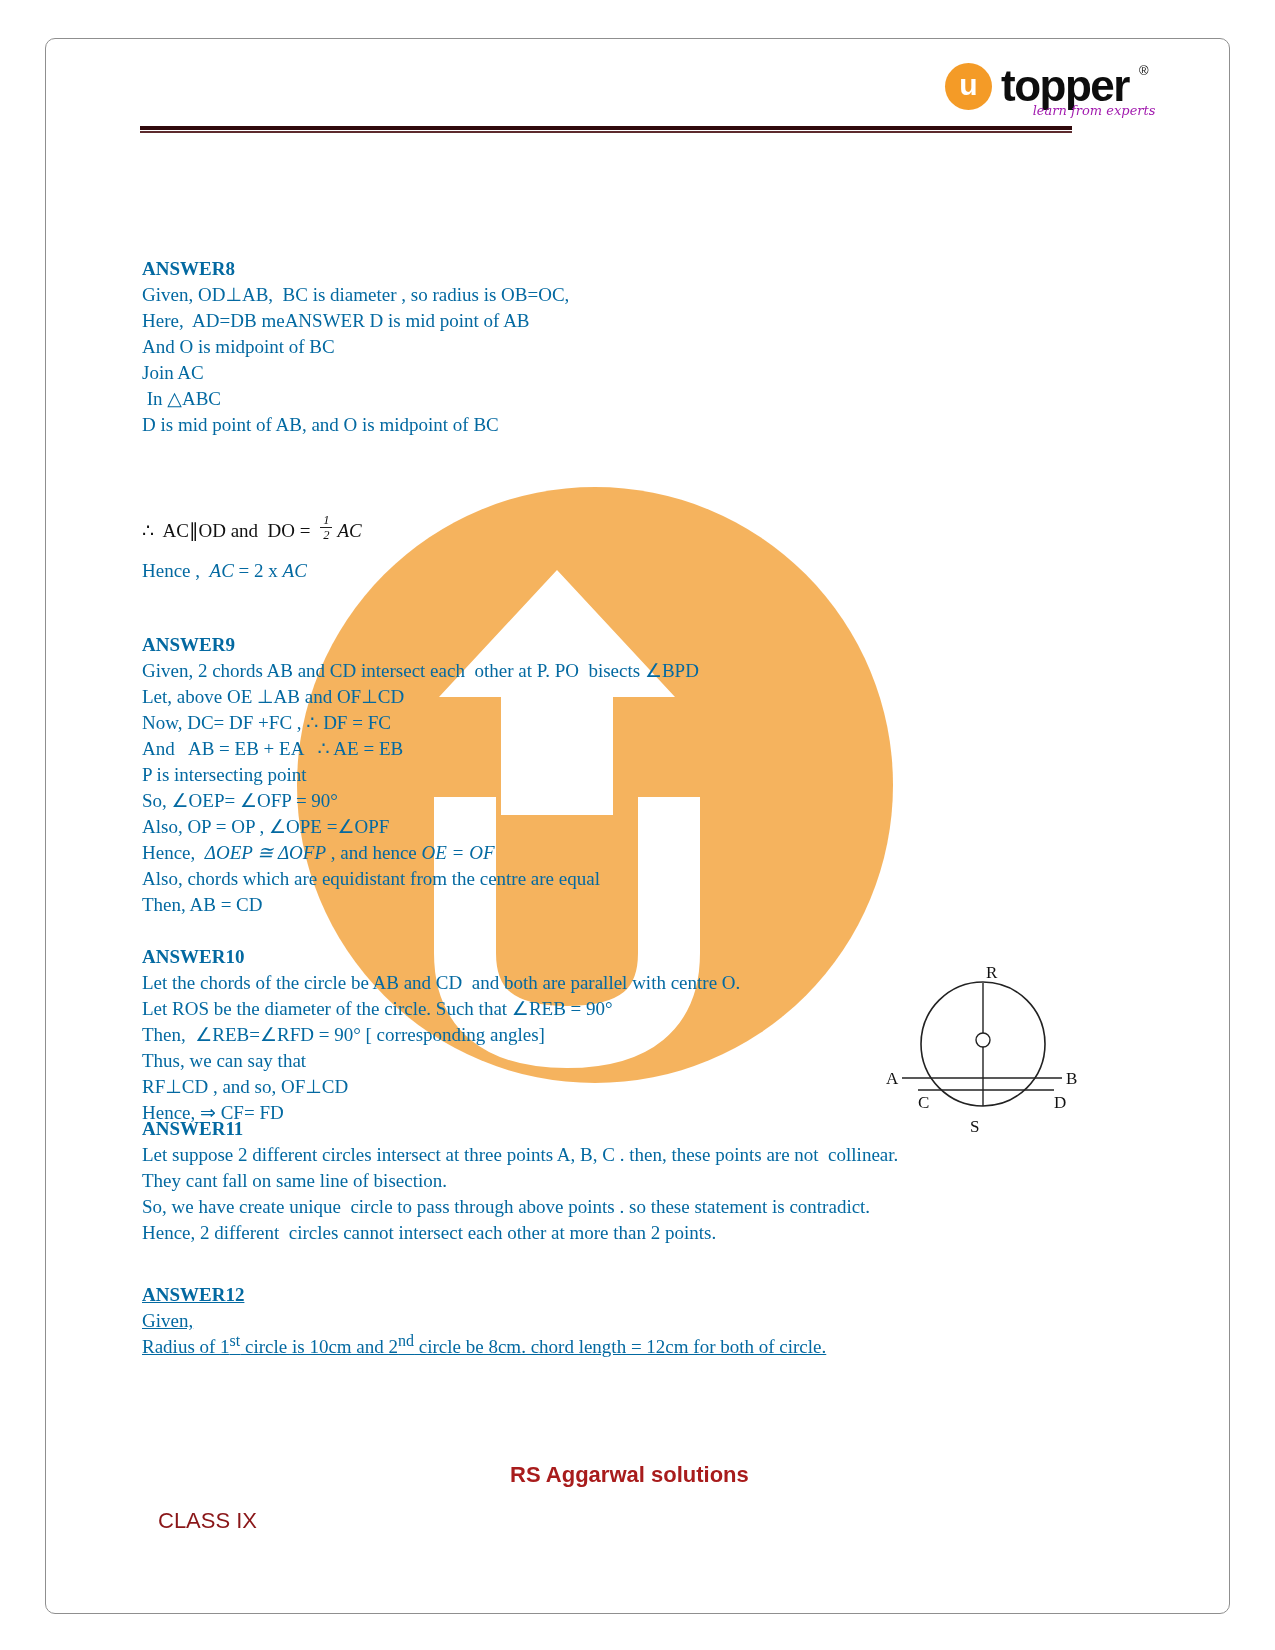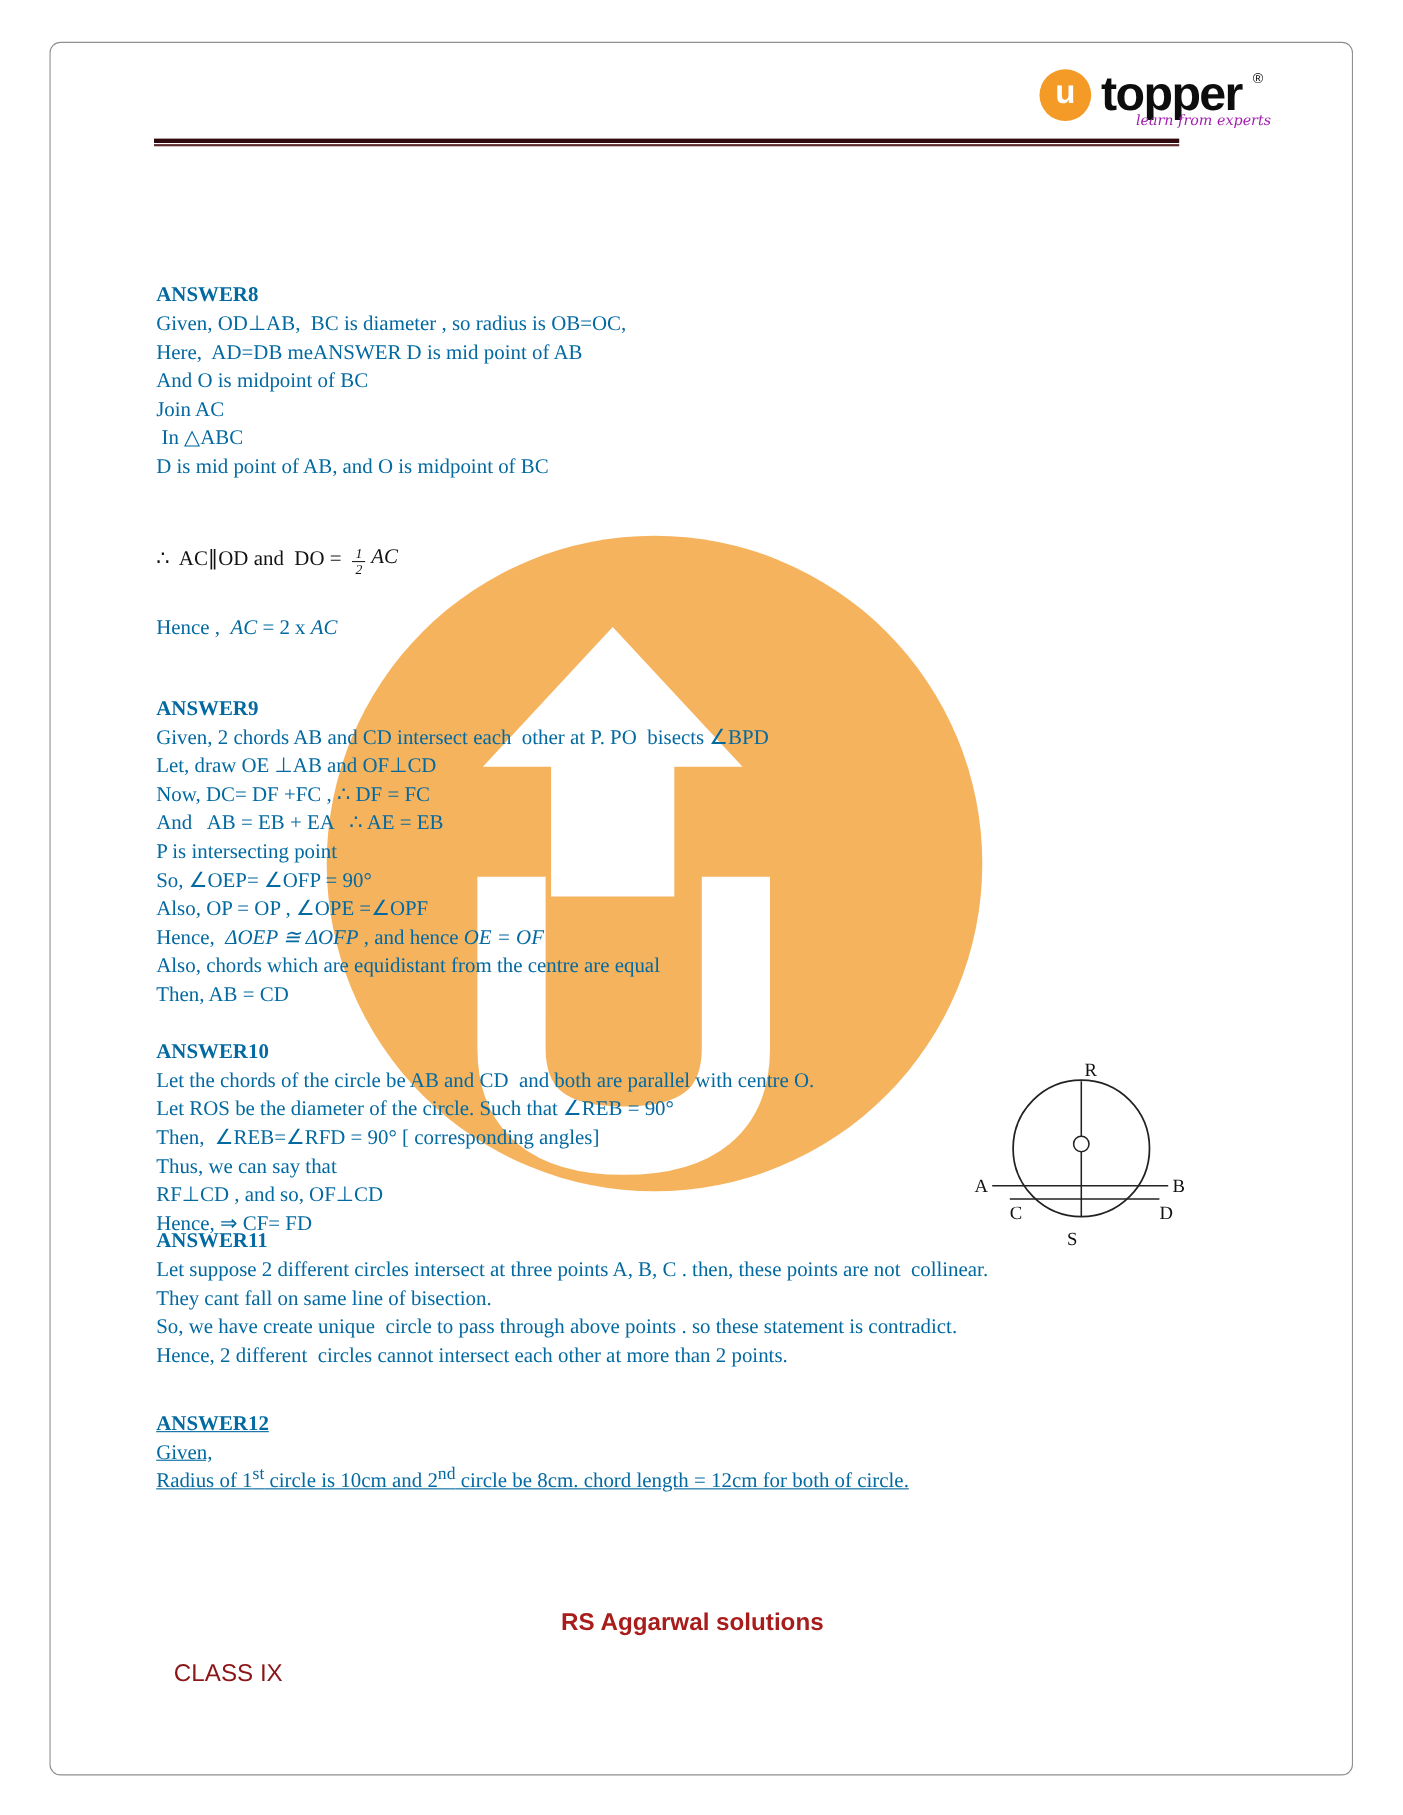--- a/index.html
+++ b/index.html
@@ -29,21 +29,21 @@
   .divider .bar1{height:4px;background:#30090c;}
   .divider .bar2{height:2px;background:#5d2b2e;margin-top:1px;}
 
   
   .tblock{position:absolute;left:142px;z-index:2;font-size:19px;line-height:26px;color:#0369a1;}
   .tblock .line{white-space:pre-wrap;}
   .h{font-weight:bold;}
   .it{font-style:italic;}
 
   .formula-line{position:absolute;left:142px;z-index:2;font-size:19px;display:flex;
-        align-items:flex-start;height:46px;white-space:pre-wrap;}
+        align-items:flex-end;height:46px;white-space:pre-wrap;}
   .frac{display:inline-flex;flex-direction:column;align-items:center;font-size:12.5px;
         line-height:14px;font-style:italic;margin:0 5px;}
   .frac .num{border-bottom:1px solid #222;padding:0 3px;}
 
   sup{font-size:16px;line-height:0;}
 
   
   .diagram{position:absolute;left:880px;top:956px;z-index:2;}
   .diagram text{font-family:"Liberation Serif", serif;font-size:17px;fill:#111;}
 
@@ -99,21 +99,21 @@
     <span class="it">AC</span>
   </div>
 
   <div class="tblock" style="top:558px;">
     <div class="line"><span>Hence ,  </span><span class="it">AC</span><span> = 2 x </span><span class="it">AC</span></div>
   </div>
 
   <div class="tblock" style="top:632px;">
     <div class="line h">ANSWER9</div>
     <div class="line">Given, 2 chords AB and CD intersect each  other at P. PO  bisects ∠BPD</div>
-    <div class="line">Let, draw OE ⊥AB and OF⊥CD</div>
+    <div class="line">Let, above OE ⊥AB and OF⊥CD</div>
     <div class="line">Now, DC= DF +FC , ∴ DF = FC</div>
     <div class="line">And   AB = EB + EA   ∴ AE = EB</div>
     <div class="line">P is intersecting point</div>
     <div class="line">So, ∠OEP= ∠OFP = 90°</div>
     <div class="line">Also, OP = OP , ∠OPE =∠OPF</div>
     <div class="line"><span>Hence,  </span><span class="it">ΔOEP ≅ ΔOFP</span><span> , and hence </span><span class="it">OE = OF</span></div>
     <div class="line">Also, chords which are equidistant from the centre are equal</div>
     <div class="line">Then, AB = CD</div>
   </div>
 

